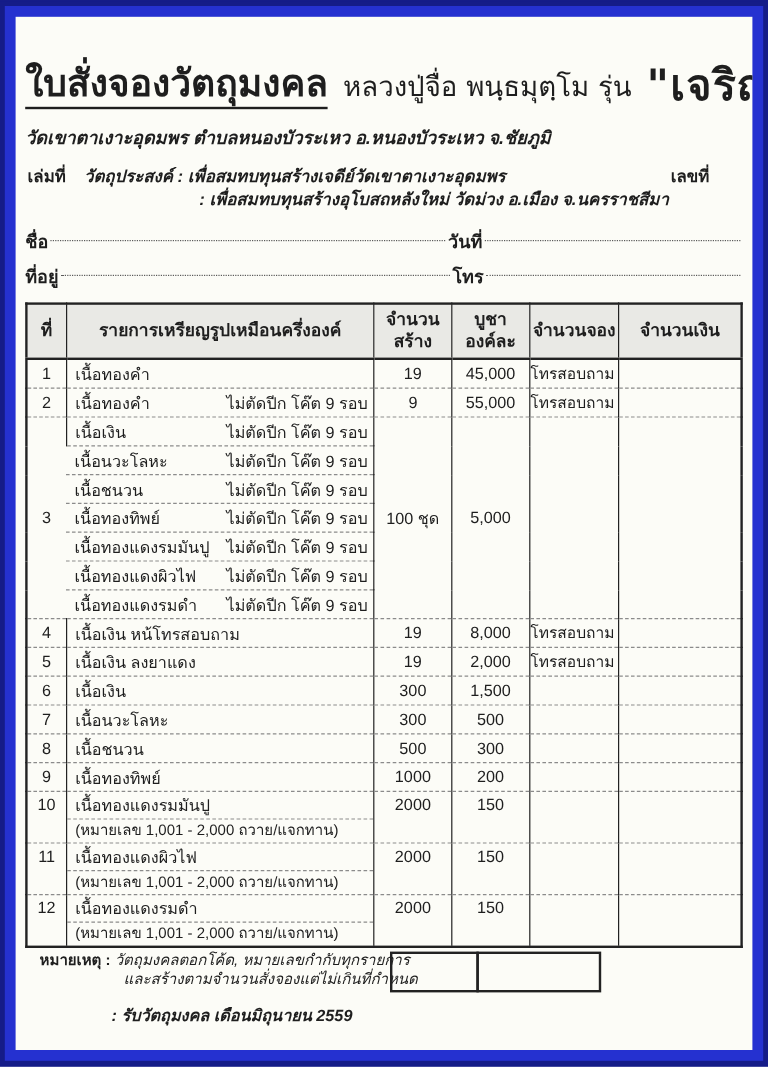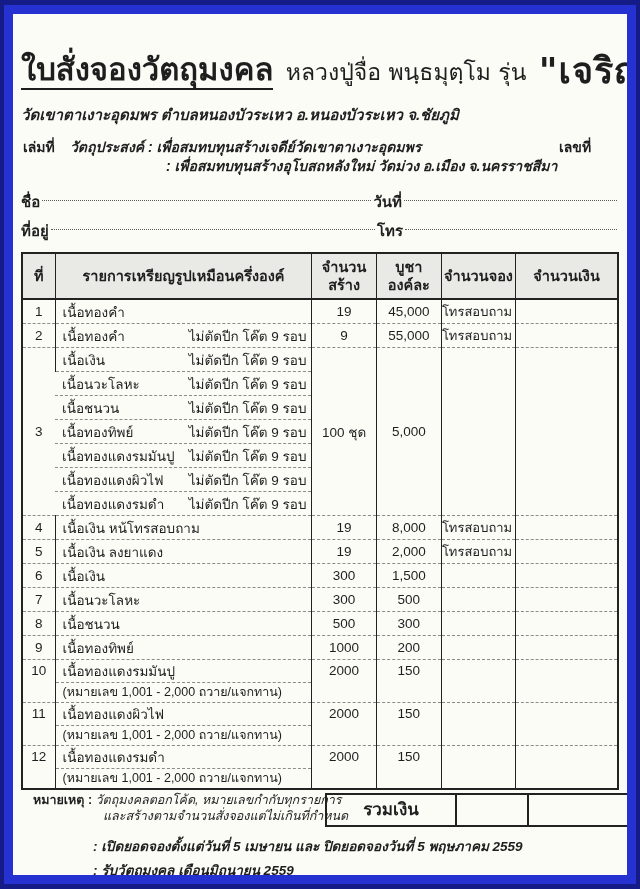--- a/index.html
+++ b/index.html
@@ -340,22 +340,20 @@
 
   <div class="total-zone">
     <div class="notes-left">
       <div class="nl1">
         <span class="note-label">หมายเหตุ :</span>
         <span>วัตถุมงคลตอกโค้ด, หมายเลขกำกับทุกรายการ</span>
       </div>
       <div class="nl2">และสร้างตามจำนวนสั่งจองแต่ไม่เกินที่กำหนด</div>
     </div>
     <div class="total-boxes">
-      <div class="tbox tbox-label">รวมเงิน</div>
       <div class="tbox tbox-c1"></div>
       <div class="tbox tbox-c2"></div>
     </div>
   </div>
 
-  <div class="note-line">: เปิดยอดจองตั้งแต่วันที่ 5 เมษายน  และ  ปิดยอดจองวันที่ 5 พฤษภาคม 2559</div>
   <div class="note-line">: รับวัตถุมงคล เดือนมิถุนายน 2559</div>
 
 </div>
 
 </body></html>

